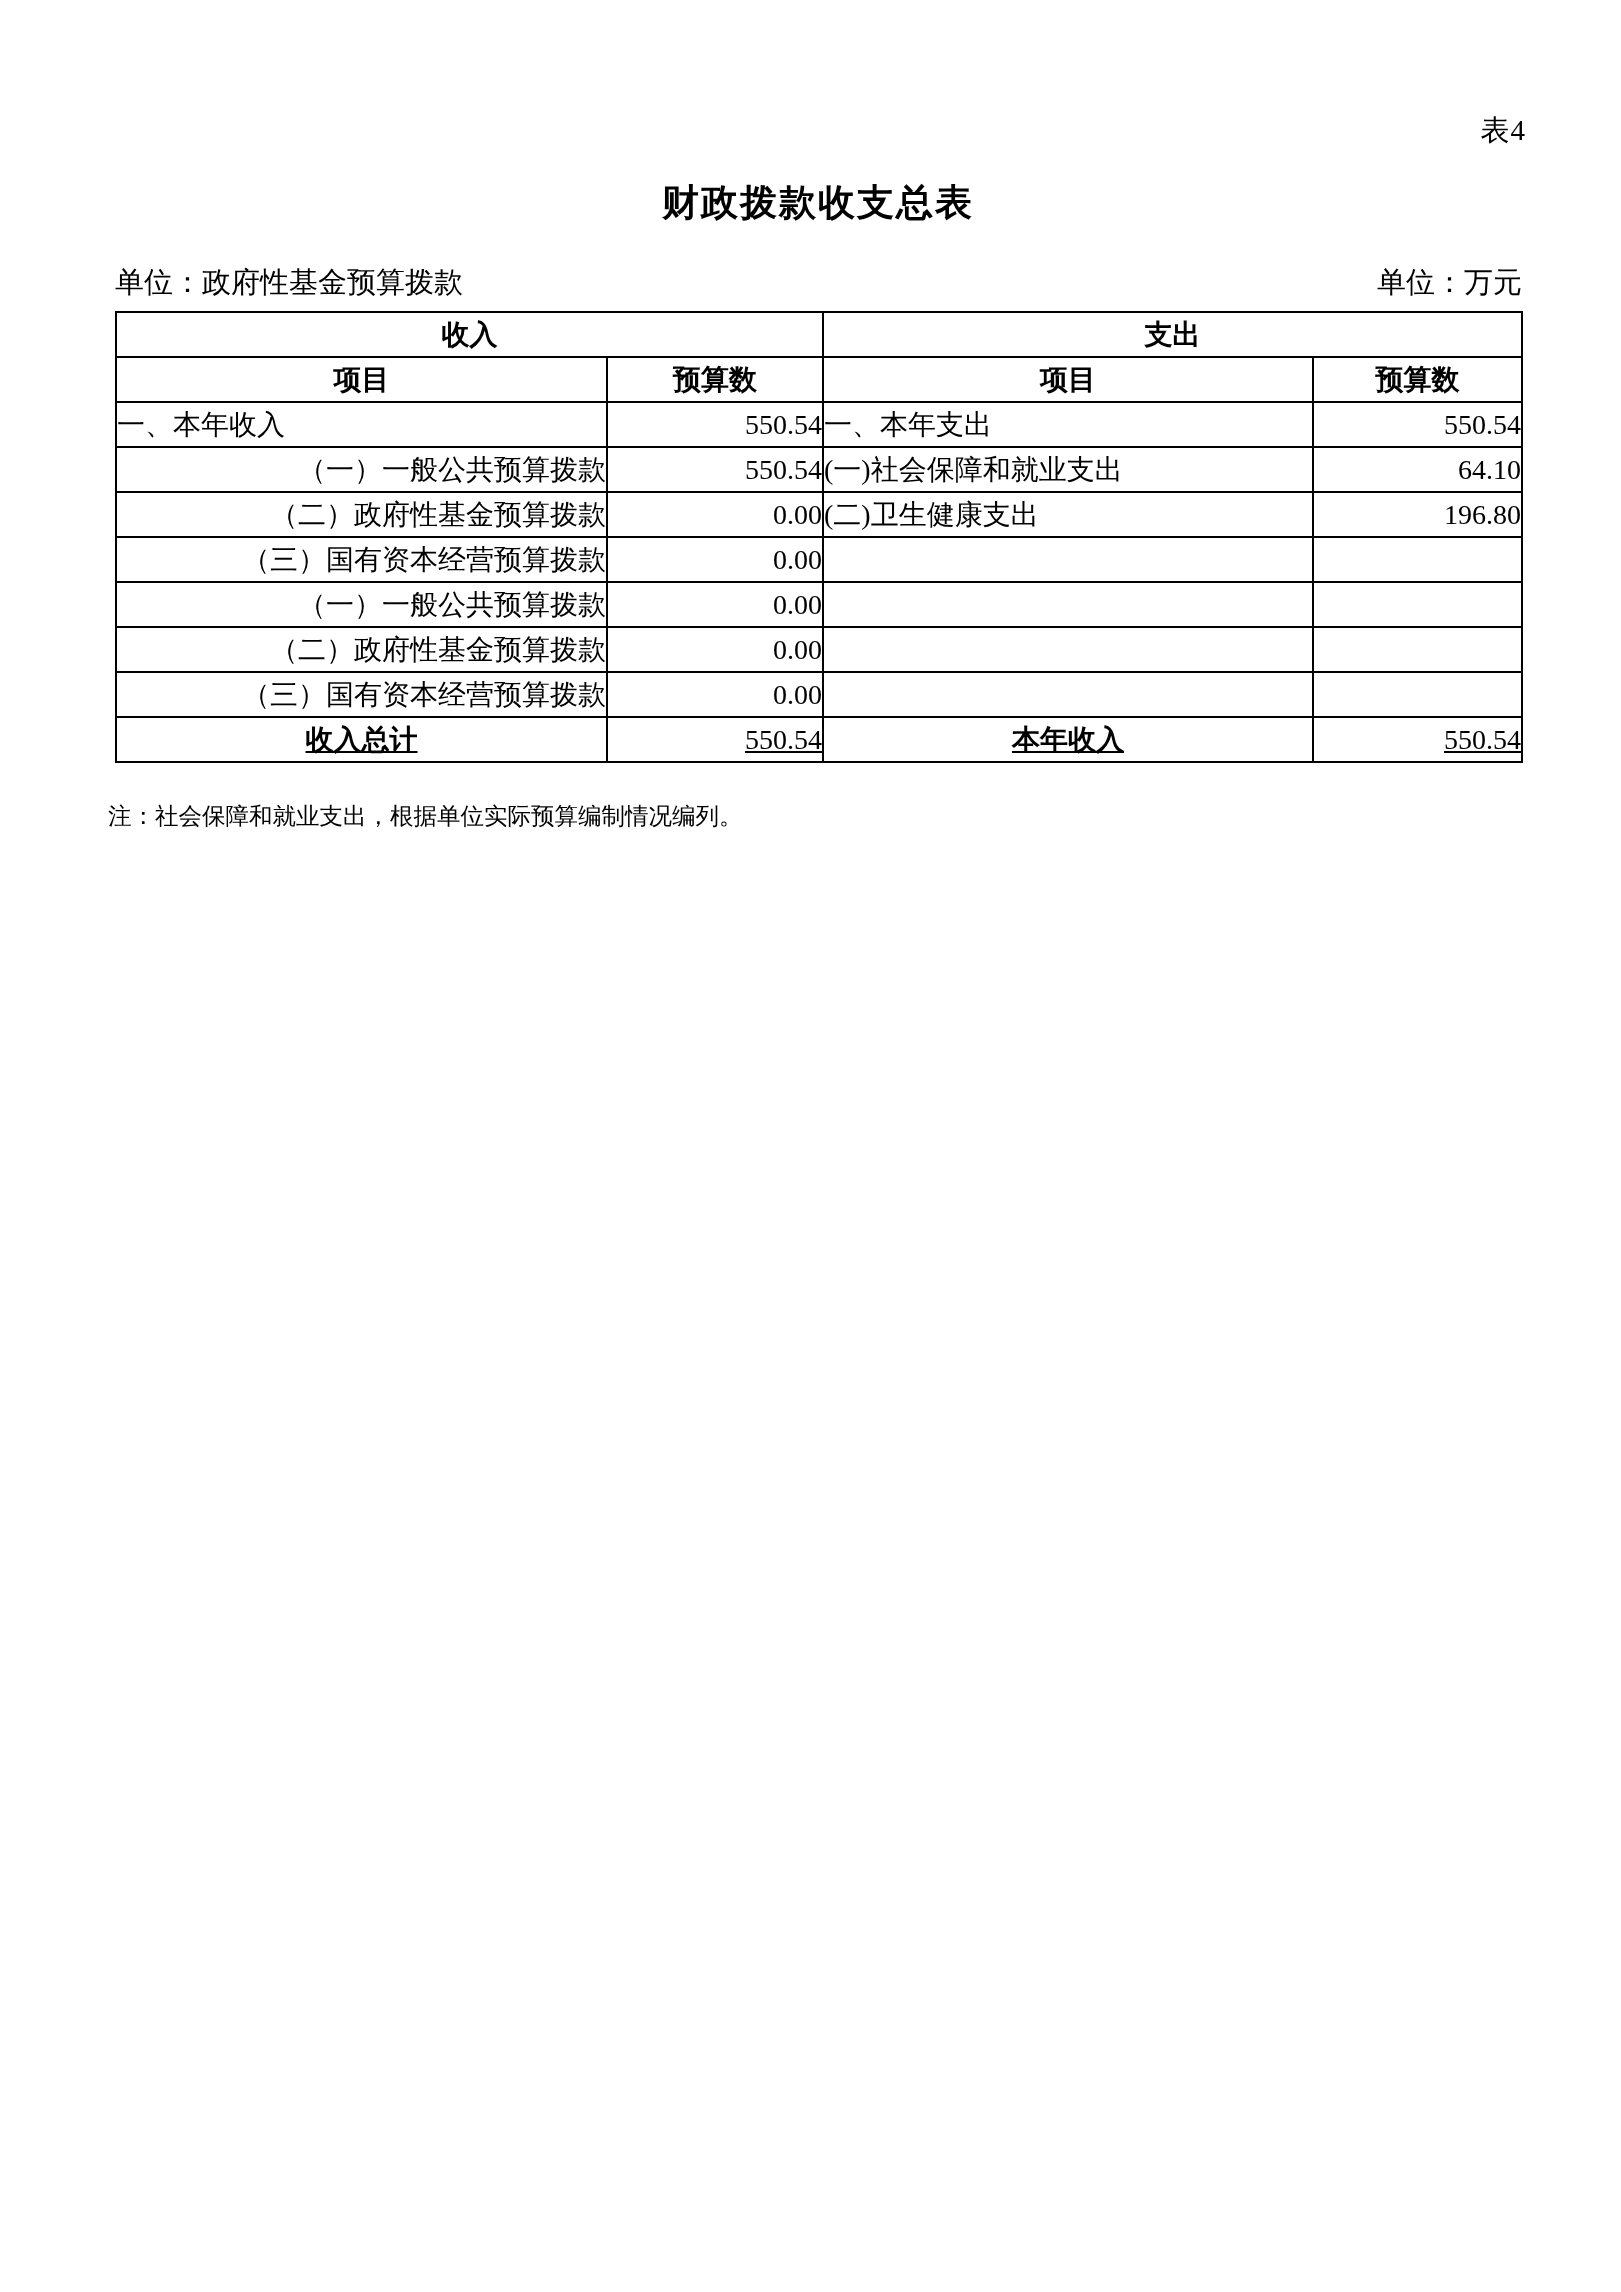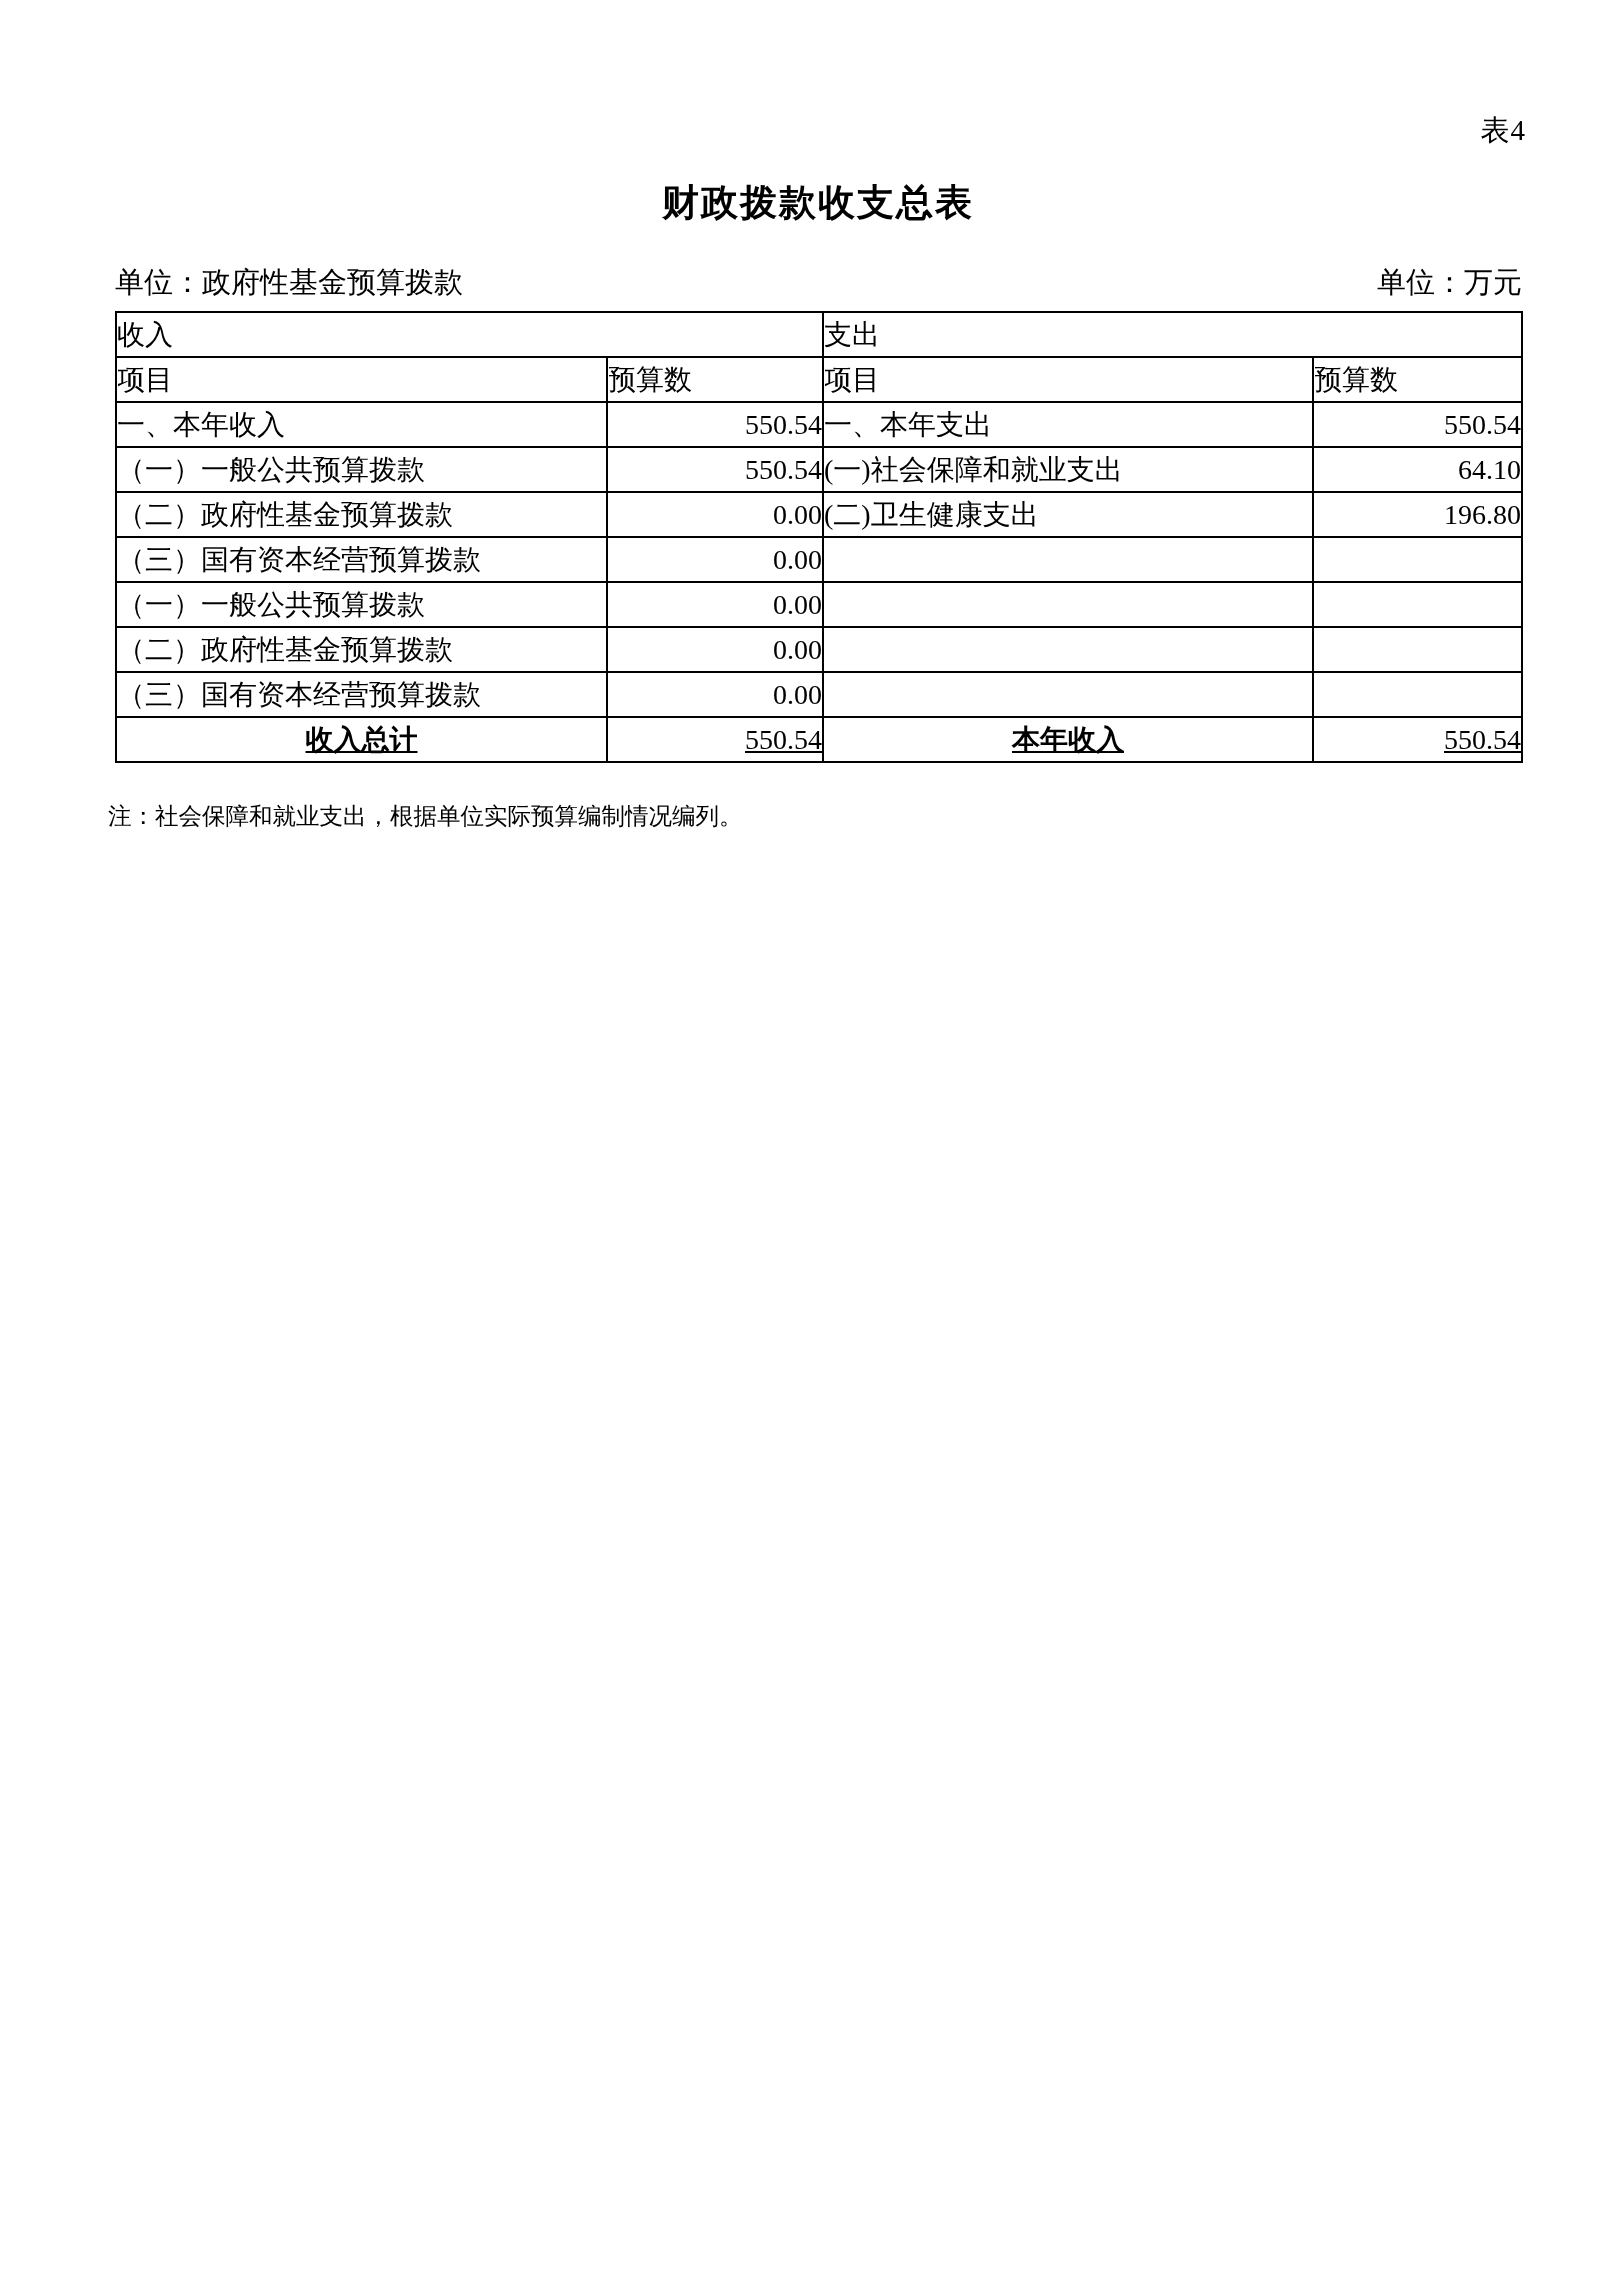--- a/index.html
+++ b/index.html
@@ -50,27 +50,27 @@
     font-size: 28px;
   }
   table.budget td {
     border: 2px solid #000;
     height: 43px;
     padding: 0;
     overflow: hidden;
     white-space: nowrap;
     vertical-align: middle;
   }
-  tr.hdr td { font-weight: normal; text-align: left; border-radius: 7px; }
+  tr.hdr td { font-weight: bold; text-align: center; border-radius: 7px; }
   tr.hdr-top td { border-bottom: 2.9px solid #000; }
   tr.hdr-sub td { border-bottom: 2.9px solid #000; }
   tr.total-row td { border-top: 2.9px solid #000; text-decoration: underline; }
   tr.total-row .c-label { font-weight: bold; text-align: center; }
   .c-item { text-align: left; padding-left: 11.8px; }
-  .c-item-sub { text-align: left; padding-left: 15.7px; margin-top: 11px; }
+  .c-item-sub { text-align: right; padding-left: 15.7px; margin-top: 11px; }
   .c-num { text-align: right; padding-right: 9.8px; }
   .note {
     position: absolute;
     top: 800px;
     left: 108px;
     font-size: 23.5px;
   }
   .page-number {
     position: absolute;
     top: 2233px;

